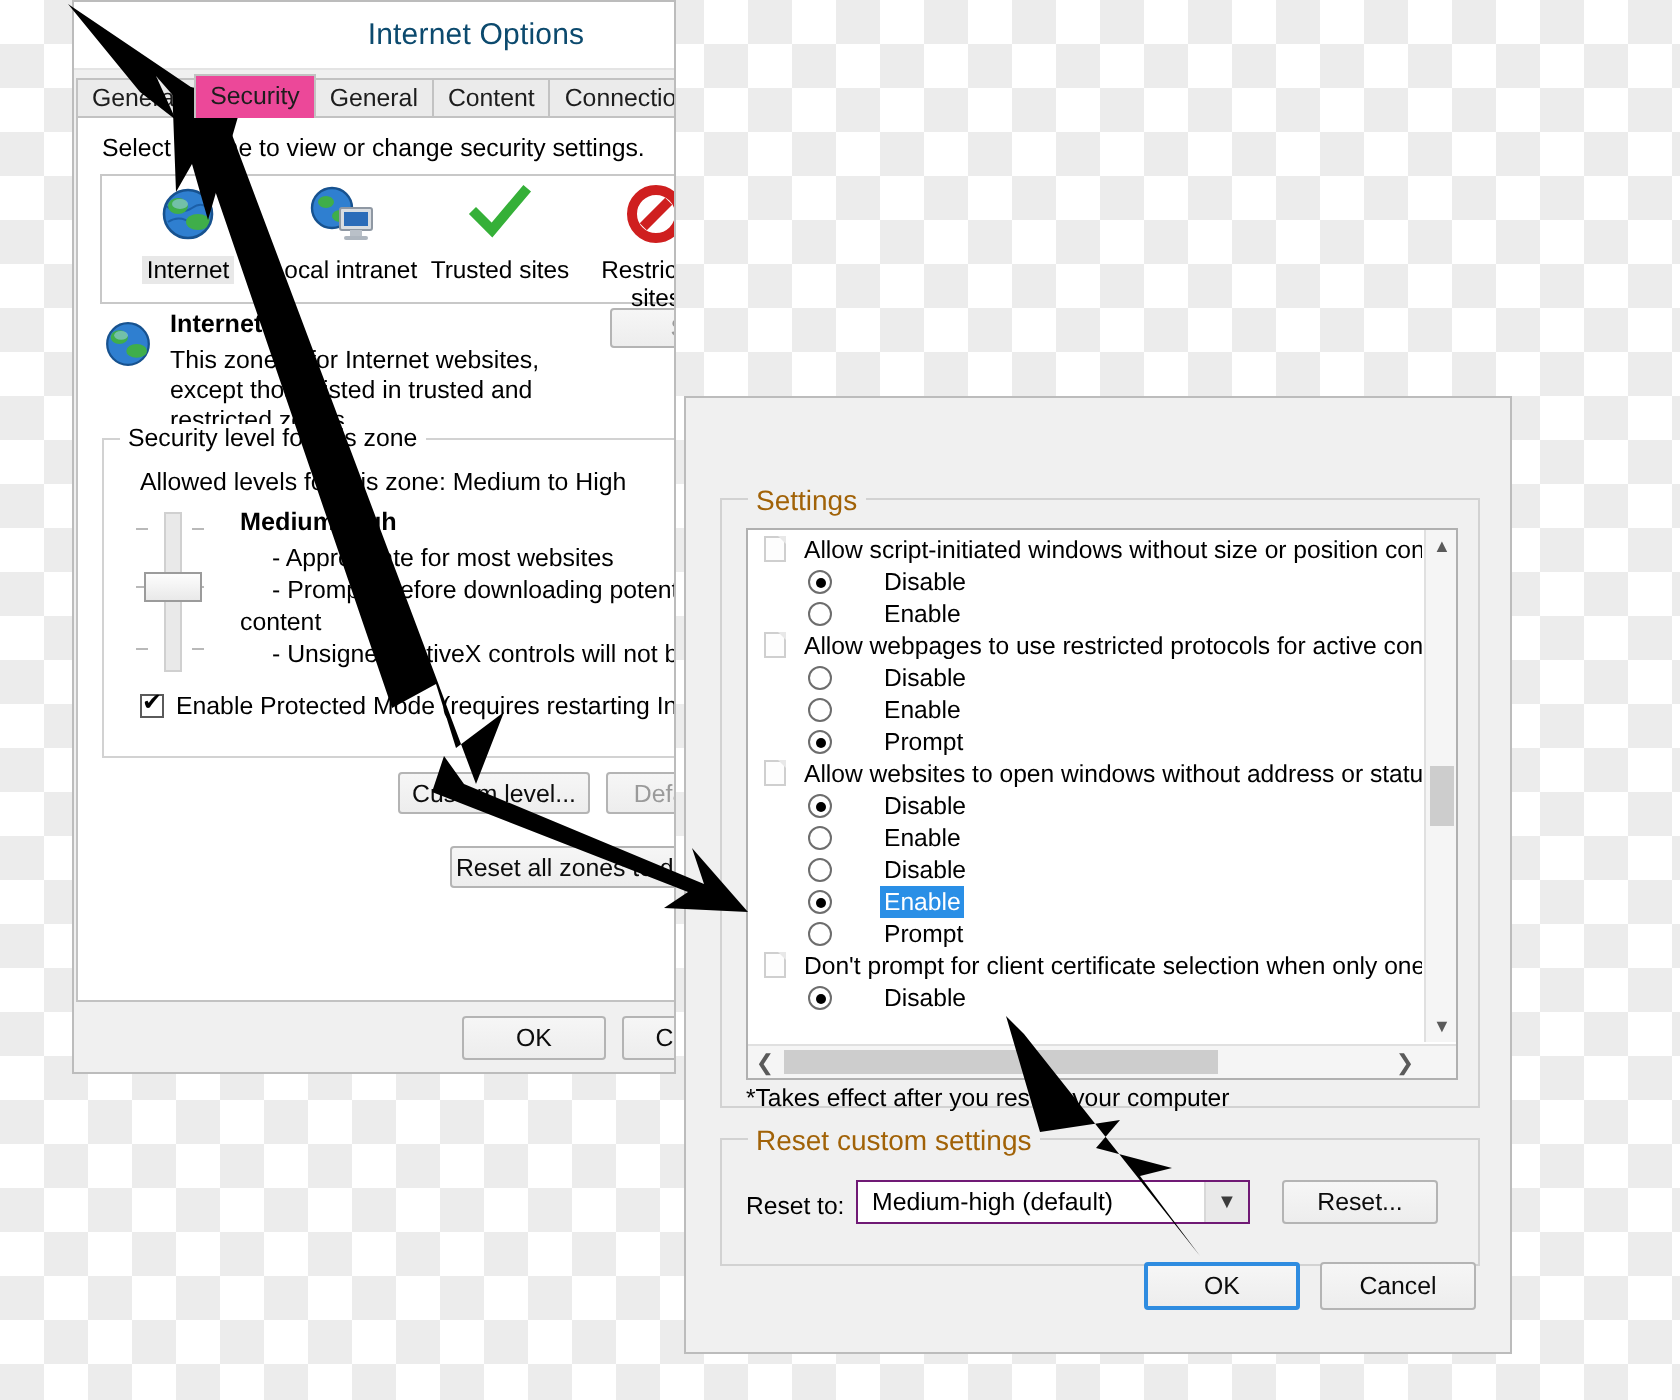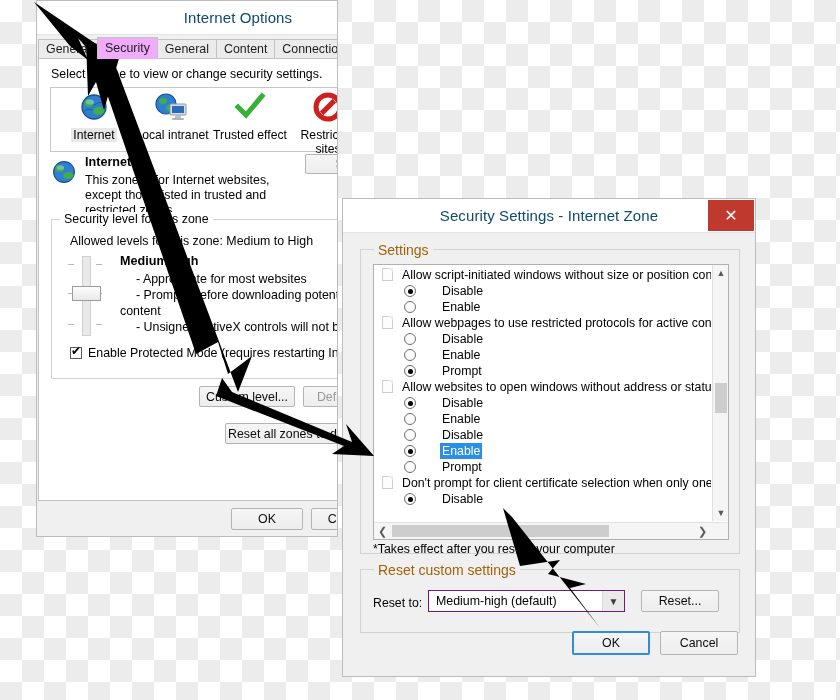--- a/index.html
+++ b/index.html
@@ -27,21 +27,21 @@
   
   #inet-options { left:36px; top:0; width:302px; height:537px; overflow:hidden; }
   
   #inet-inner { position:absolute; left:0; top:0; width:402px; height:537px; background:#f0f0f0; }
 
   .tabstrip { position:absolute; left:1px; top:36px; height:22px; display:flex; align-items:flex-end; }
   .tab {
     height:20px; line-height:19px; padding:0 7px; font-size:12.4px; color:#1d1d1d;
     border:1px solid #c2c2c2; border-bottom:none; background:#ebebeb; margin-right:-1px;
   }
-  .tab.active { background:#f0abfc; height:22px; line-height:21px; position:relative; z-index:3; }
+  .tab.active { background:#ec4899; height:22px; line-height:21px; position:relative; z-index:3; }
 
   .tabpage { position:absolute; left:1px; top:57px; width:400px; height:443px; background:#ffffff; border:1px solid #c2c2c2; }
 
   .lbl { font-size:12.4px; color:#000; }
   .zonebox { position:absolute; left:11px; top:28px; width:348px; height:65px; border:1px solid #c8c8c8; background:#fff; }
   .zone { position:absolute; top:4px; width:78px; text-align:center; font-size:12.2px; color:#000; }
   .zone .glyph { display:block; height:36px; line-height:36px; }
   .zone .zname { display:block; line-height:14px; }
   .zone.sel .zname span { background:#e8e8e8; padding:0 2px; }
 
@@ -150,21 +150,21 @@
               </svg>
           </span>
           <span class="zname"><span>Local intranet</span></span>
         </div>
         <div class="zone" style="left:160px;">
           <span class="glyph">
             <svg width="32" height="30" viewBox="0 0 32 30">
                 <path d="M4 15 L12 23 L28 4" stroke="#35b038" stroke-width="5" fill="none" stroke-linecap="square"></path>
               </svg>
           </span>
-          <span class="zname"><span>Trusted effect</span></span>
+          <span class="zname"><span>Trusted sites</span></span>
         </div>
         <div class="zone" style="left:238px;">
           <span class="glyph">
             <svg width="30" height="30" viewBox="0 0 30 30">
                 <circle cx="15" cy="15" r="12" fill="none" stroke="#cf1f1f" stroke-width="5"></circle>
                 <rect x="6" y="12.5" width="18" height="5" fill="#cf1f1f" transform="rotate(-45 15 15)"></rect>
               </svg>
           </span>
           <span class="zname"><span>Restricted sites</span></span>
         </div>
@@ -215,24 +215,20 @@
 
     </div>
 
     <div class="btn" style="position:absolute;left:194px;top:507px;width:72px;height:22px;">OK</div>
     <div class="btn" style="position:absolute;left:274px;top:507px;width:72px;height:22px;">Cancel</div>
 
   </div>
 </div>
 
 <div class="win" id="sec-settings">
-  <div class="titlebar">
-    <div class="title-text">Security Settings - Internet Zone</div>
-    <div class="tb-btn" id="ss-close">✕</div>
-  </div>
 
   <div id="ss-body">
 
     <div class="grp2" style="left:16px;top:16px;width:380px;height:305px;">
       <div class="grp-cap2">Settings</div>
 
       <div class="listbox" style="left:12px;top:14px;width:356px;height:276px;">
 
         <div style="position:absolute;left:0;top:2px;right:17px;bottom:18px;overflow:hidden;">
           <div class="li head"><span class="docicon"></span><span>Allow script-initiated windows without size or position constraints</span></div>

